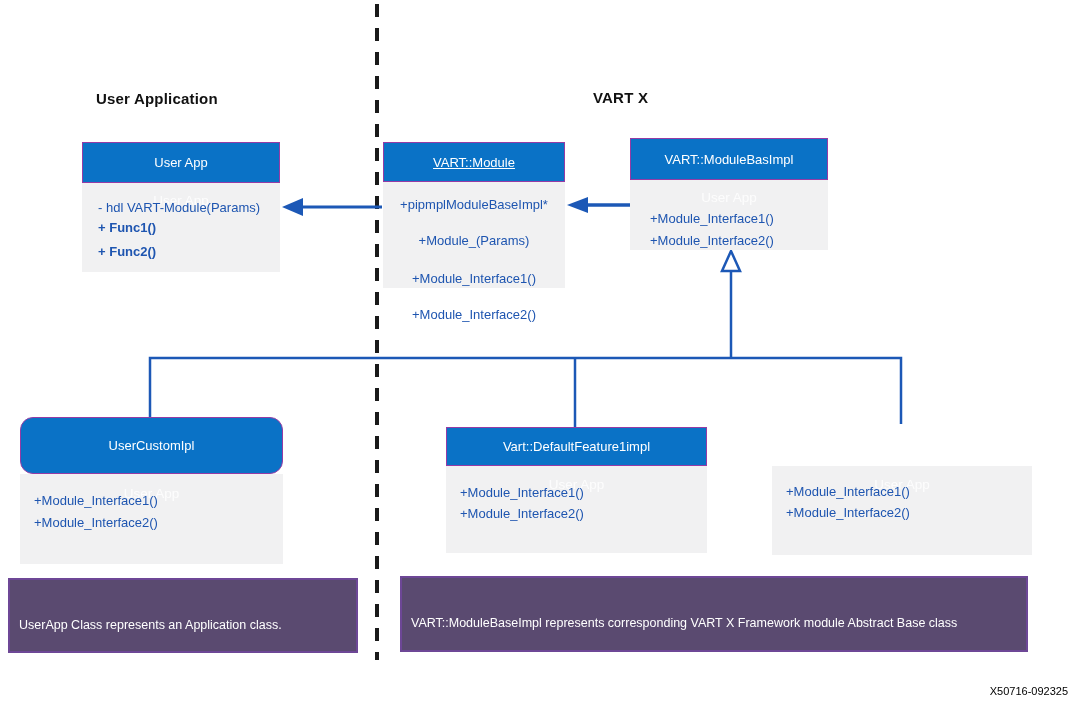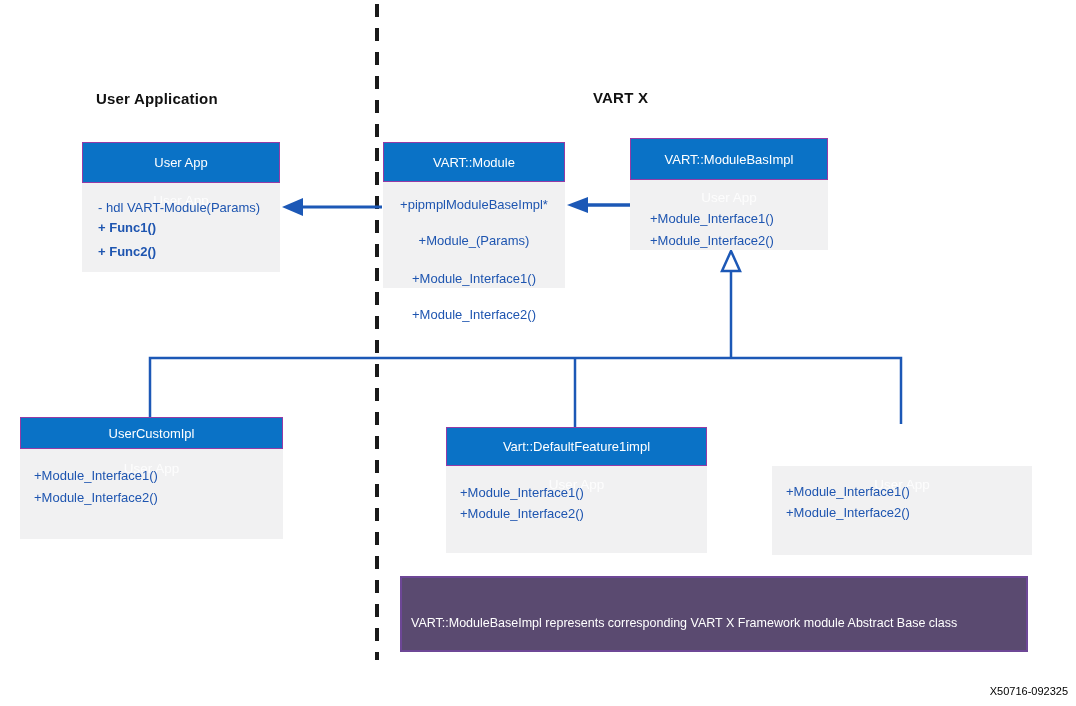--- a/index.html
+++ b/index.html
@@ -76,21 +76,21 @@
     </div>
     <div class="cls-b" style="height:89px;">
       <span class="ghost" style="top:10px;">User App</span>
       <span class="mem" style="left:16px;top:18px;">- hdl VART-Module(Params)</span>
       <span class="mem bold" style="left:16px;top:38px;">+ Func1()</span>
       <span class="mem bold" style="left:16px;top:62px;">+ Func2()</span>
     </div>
   </div>
 
   <div class="cls" style="left:383px;top:142px;width:182px;">
-    <div class="cls-h" style="height:40px;">
+    <div class="cls-h" style="height:40px;text-decoration:underline;">
       <span>VART::Module</span>
     </div>
     <div class="cls-b" style="height:106px;">
       <span class="mem ctr" style="top:16px;">+pipmplModuleBaseImpl*</span>
       <span class="mem ctr" style="top:52px;">+Module_(Params)</span>
       <span class="mem ctr" style="top:90px;">+Module_Interface1()</span>
       <span class="mem ctr" style="top:126px;">+Module_Interface2()</span>
     </div>
   </div>
 
@@ -99,21 +99,21 @@
       <span>VART::ModuleBasImpl</span>
     </div>
     <div class="cls-b" style="height:70px;">
       <span class="ghost" style="top:10px;">User App</span>
       <span class="mem" style="left:20px;top:32px;">+Module_Interface1()</span>
       <span class="mem" style="left:20px;top:54px;">+Module_Interface2()</span>
     </div>
   </div>
 
   <div class="cls" style="left:20px;top:417px;width:263px;">
-    <div class="cls-h" style="height:32px;">
+    <div class="cls-h" style="height:57px;border-radius:13px;">
       <span>UserCustomIpl</span>
     </div>
     <div class="cls-b" style="height:90px;">
       <span class="ghost" style="top:12px;">User App</span>
       <span class="mem" style="left:14px;top:20px;">+Module_Interface1()</span>
       <span class="mem" style="left:14px;top:42px;">+Module_Interface2()</span>
     </div>
   </div>
 
   <div class="cls" style="left:446px;top:427px;width:261px;">
@@ -128,20 +128,25 @@
   </div>
 
   <div class="cls" style="left:772px;top:466px;width:260px;">
     <div class="cls-b" style="height:89px;">
       <span class="ghost" style="top:11px;">User App</span>
       <span class="mem" style="left:14px;top:19px;">+Module_Interface1()</span>
       <span class="mem" style="left:14px;top:40px;">+Module_Interface2()</span>
     </div>
   </div>
 
+  <div class="note" style="left:8px;top:578px;width:350px;height:75px;">
+    <div>UserApp Class represents an Application class.</div>
+    <div>UserCustom Impl class represents custom</div>
+    
+  </div>
 
   <div class="note" style="left:400px;top:576px;width:628px;height:76px;">
     <div>VART::ModuleBaseImpl represents corresponding VART X Framework module Abstract Base class</div>
     
     
   </div>
 
   <div class="figid" style="right:8px;top:685px;">X50716-092325</div>
 
 </div>

